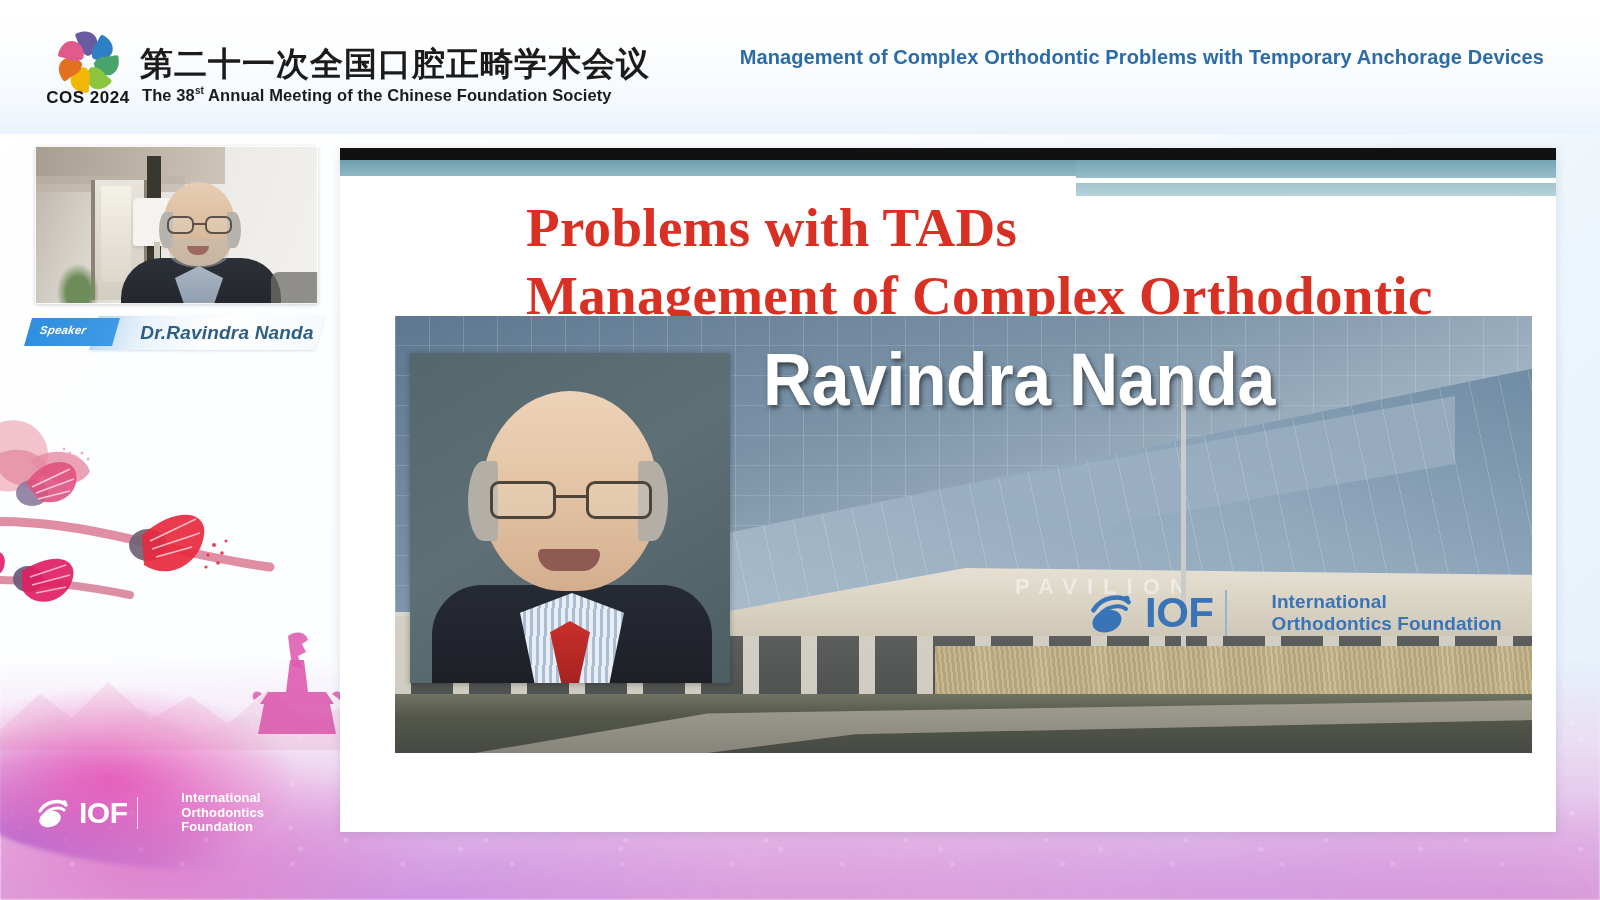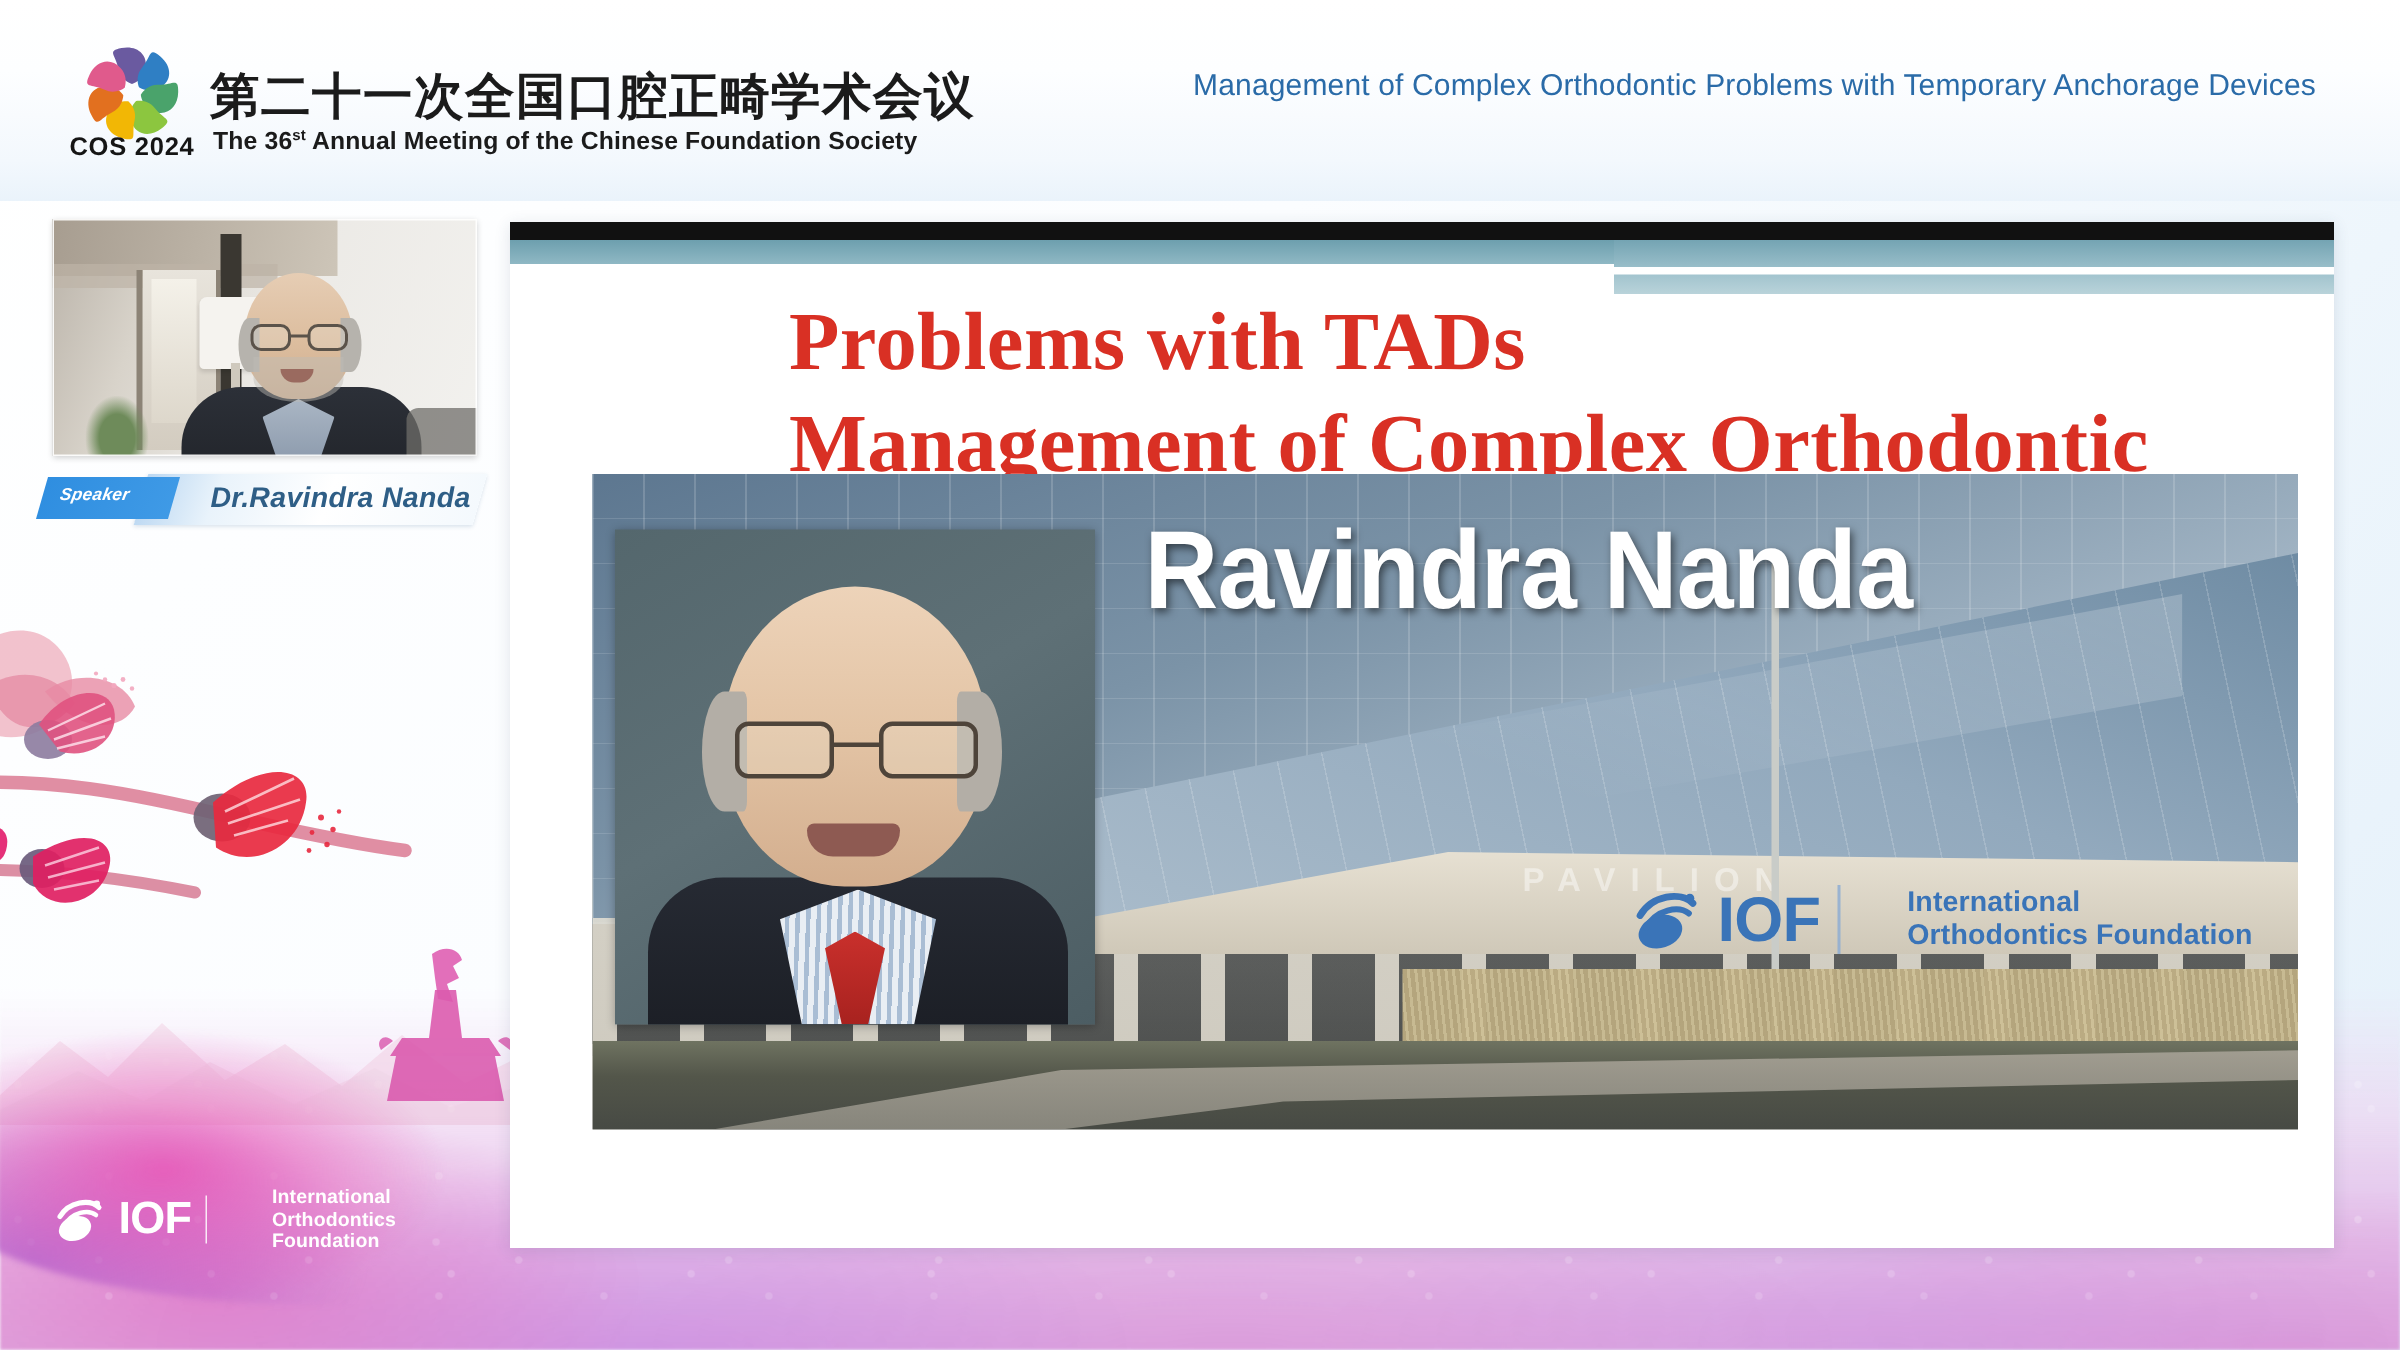--- a/index.html
+++ b/index.html
@@ -83,21 +83,21 @@
   }
   .meeting-en {
     position:absolute; left:142px; top:85px;
     font-size:16.5px; font-weight:bold; color:#1b1b1b; letter-spacing:.1px;
     white-space:nowrap;
   }
   .meeting-en sup { font-size:10px; vertical-align:super; }
 
   .talk-title-en {
     position:absolute; right:56px; top:46px;
-    font-size:20px; font-weight:normal; color:#2a6ba8; letter-spacing:.1px;
+    font-size:20px; font-weight:bold; color:#2a6ba8; letter-spacing:.1px;
     white-space:nowrap; text-align:right;
   }
   .talk-title-cn {
     position:absolute; right:56px; top:82px;
     font-size:25px; font-weight:bold; color:#8fb6d6; letter-spacing:2px;
     white-space:nowrap; text-align:right;
     font-family:"Liberation Sans", sans-serif;
   }
 
   
@@ -396,21 +396,21 @@
           <g transform="rotate(306)">
               <path d="M-7 -30 C3 -32, 11 -26, 9 -16 C8 -10, 3 -7, 0 -6 C-3 -7, -8 -10, -9 -16 C-11 -26, -17 -28, -7 -30 Z" fill="#e05a8c"></path>
             </g>
         </g>
       </svg>
     </div>
     <div class="cos-text">COS 2024</div>
 
     <div class="meeting-cn">第二十一次全国口腔正畸学术会议</div>
     <div class="meeting-en">
-      <span>The 36</span><sup>st</sup><span> Annual Meeting of the Chinese Foundation Society</span>
+      <span>The 38</span><sup>st</sup><span> Annual Meeting of the Chinese Foundation Society</span>
     </div>
 
     <div class="talk-title-en">Management of Complex Orthodontic Problems with Temporary Anchorage Devices</div>
   </div>
 
   <div id="webcam">
     <div class="cam-wall"></div>
     <div class="cam-ceiling"></div>
     <div class="cam-ceiling2"></div>
     <div class="cam-window">

